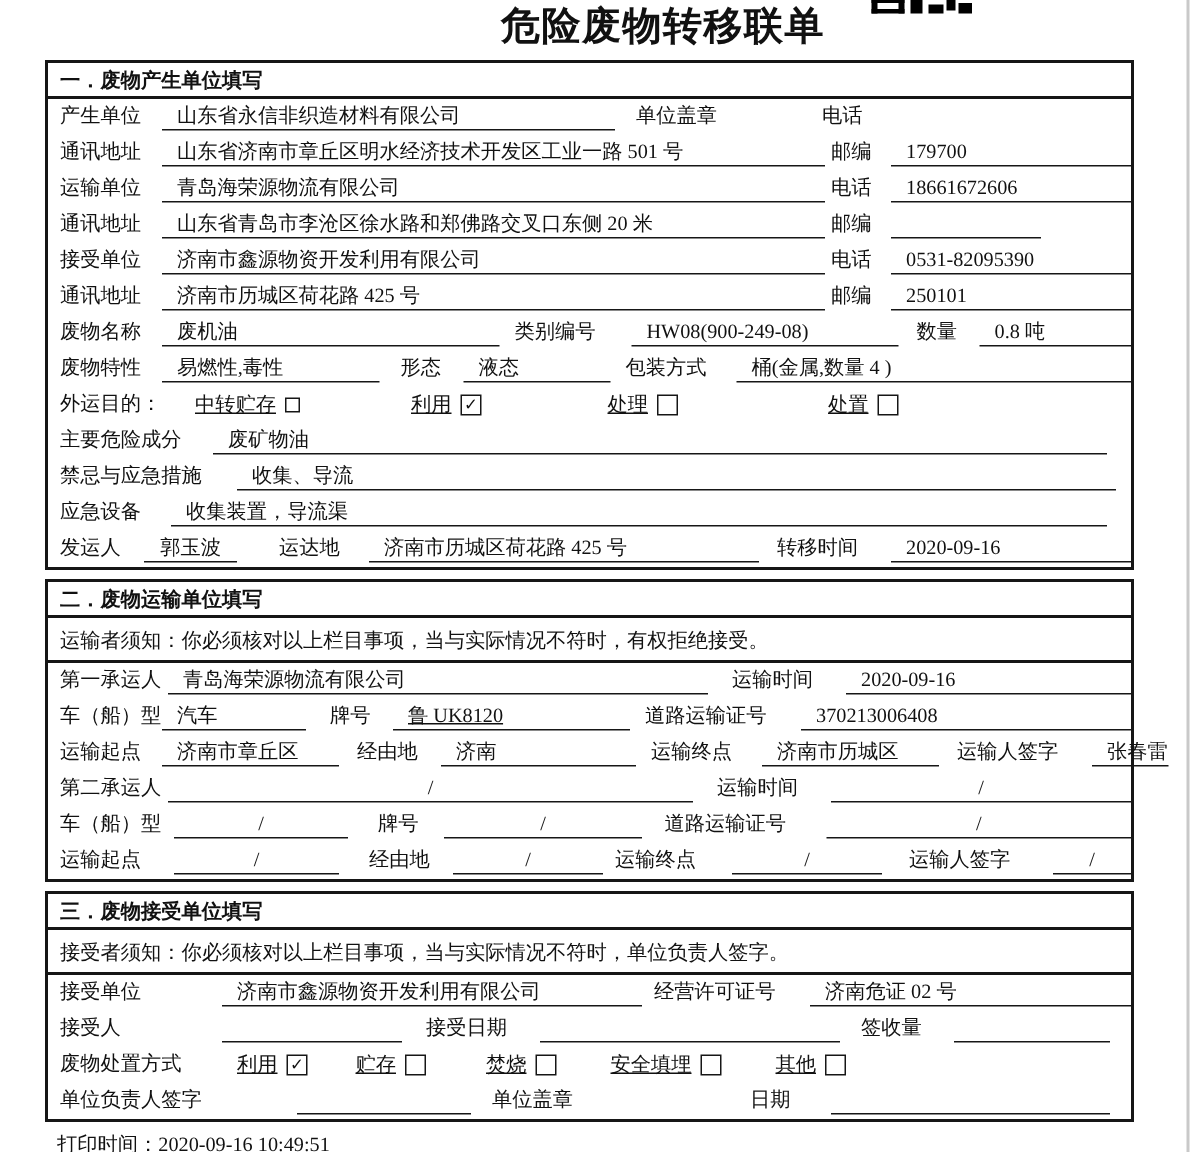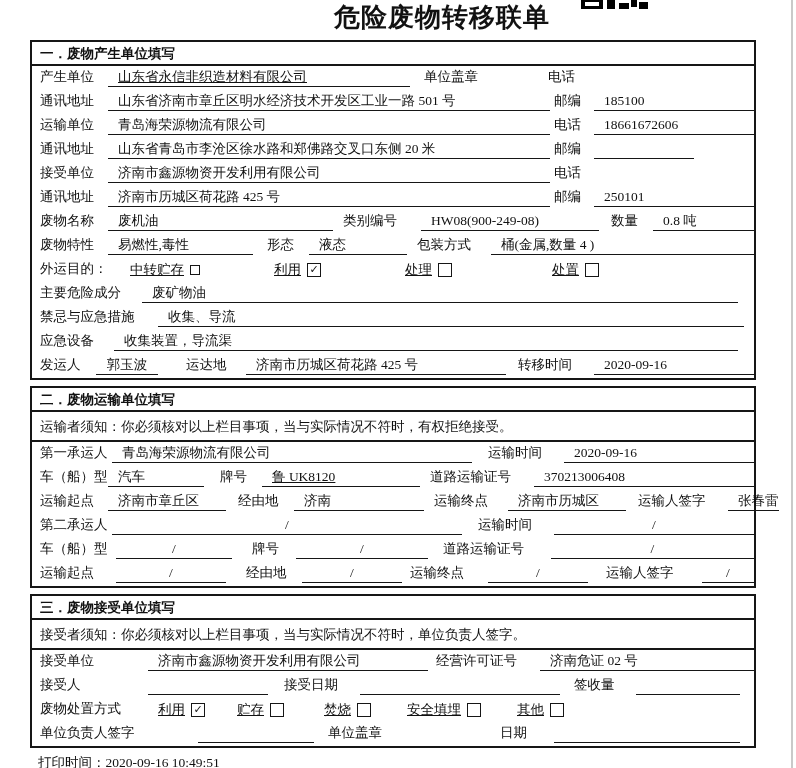--- a/index.html
+++ b/index.html
@@ -47,46 +47,47 @@
     <i style="left:50px;top:0;width:6px;height:7px"></i>
     <i style="left:58px;top:2px;width:9px;height:7px"></i>
   </div>
 </div>
 
 <div>
     <div class="sec">
       <div class="sec-h">一．废物产生单位填写</div>
       <div class="row">
         <span class="lbl" style="width: 68px;">产生单位</span>
-        <span class="val" style="width: 292px; text-decoration: underline;">山东省永信非织造材料有限公司</span>
+        <span class="val" style="width: 292px;">山东省永信非织造材料有限公司</span>
         <span class="lbl" style="margin-left: 14px;">单位盖章</span>
         <span class="lbl" style="width: 34px; margin-left: 70px;">电话</span>
       </div>
       <div class="row">
         <span class="lbl" style="width: 68px;">通讯地址</span>
         <span class="val" style="width: 432px;">山东省济南市章丘区明水经济技术开发区工业一路 501 号</span>
         <span class="lbl" style="width: 34px; margin-left: 4px;">邮编</span>
-        <span class="val" style="flex: 1 1 auto; margin-left: 6px;">185100</span>
+        <span class="val" style="flex: 1 1 auto; margin-left: 6px;">179700</span>
       </div>
       <div class="row">
         <span class="lbl" style="width: 68px;">运输单位</span>
         <span class="val" style="width: 432px;">青岛海荣源物流有限公司</span>
         <span class="lbl" style="width: 34px; margin-left: 4px;">电话</span>
         <span class="val" style="flex: 1 1 auto; margin-left: 6px;">18661672606</span>
       </div>
       <div class="row">
         <span class="lbl" style="width: 68px;">通讯地址</span>
         <span class="val" style="width: 432px;">山东省青岛市李沧区徐水路和郑佛路交叉口东侧 20 米</span>
         <span class="lbl" style="width: 34px; margin-left: 4px;">邮编</span>
         <span class="val" style="flex: 1 1 auto; margin-left: 6px; margin-right: 60px;"></span>
       </div>
       <div class="row">
         <span class="lbl" style="width: 68px;">接受单位</span>
         <span class="val" style="width: 432px;">济南市鑫源物资开发利用有限公司</span>
         <span class="lbl" style="width: 34px; margin-left: 4px;">电话</span>
+        <span class="val" style="flex: 1 1 auto; margin-left: 6px;">0531-82095390</span>
       </div>
       <div class="row">
         <span class="lbl" style="width: 68px;">通讯地址</span>
         <span class="val" style="width: 432px;">济南市历城区荷花路 425 号</span>
         <span class="lbl" style="width: 34px; margin-left: 4px;">邮编</span>
         <span class="val" style="flex: 1 1 auto; margin-left: 6px;">250101</span>
       </div>
       <div class="row">
         <span class="lbl" style="width: 68px;">废物名称</span>
         <span class="val" style="width: 215px;">废机油</span>

